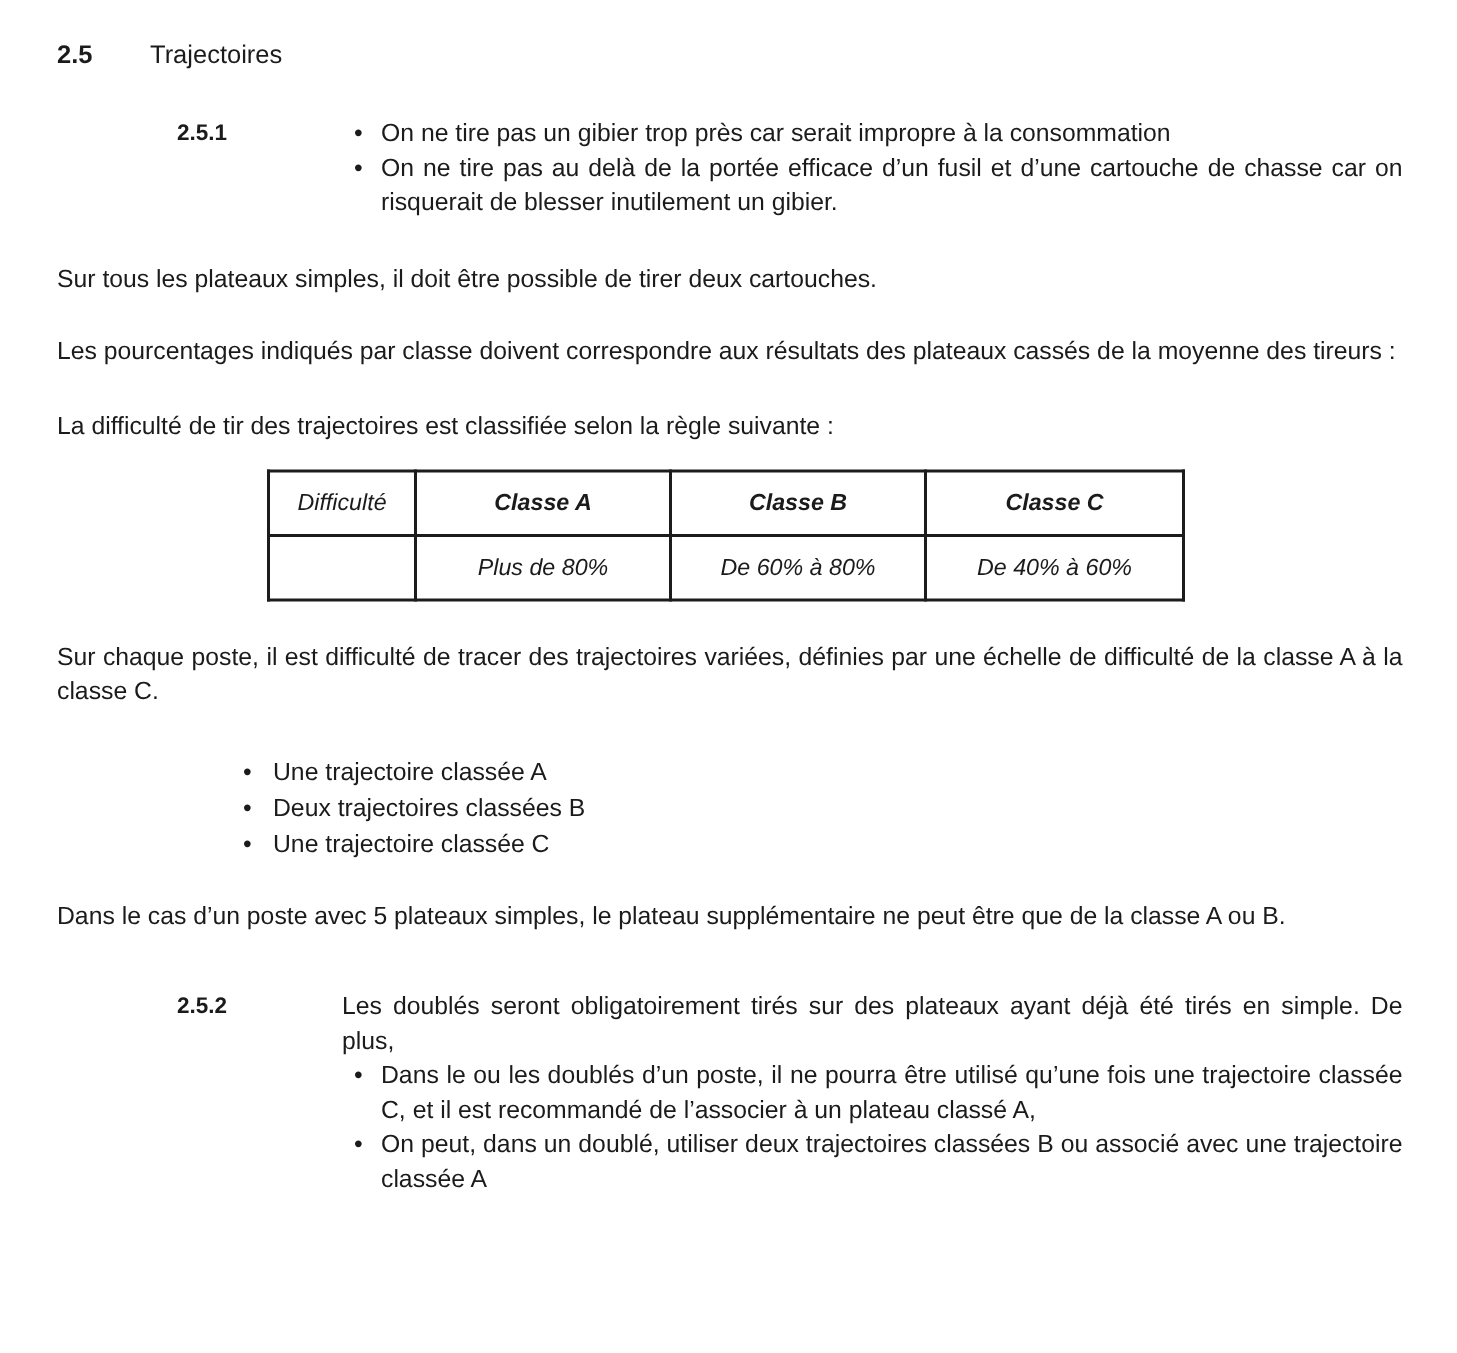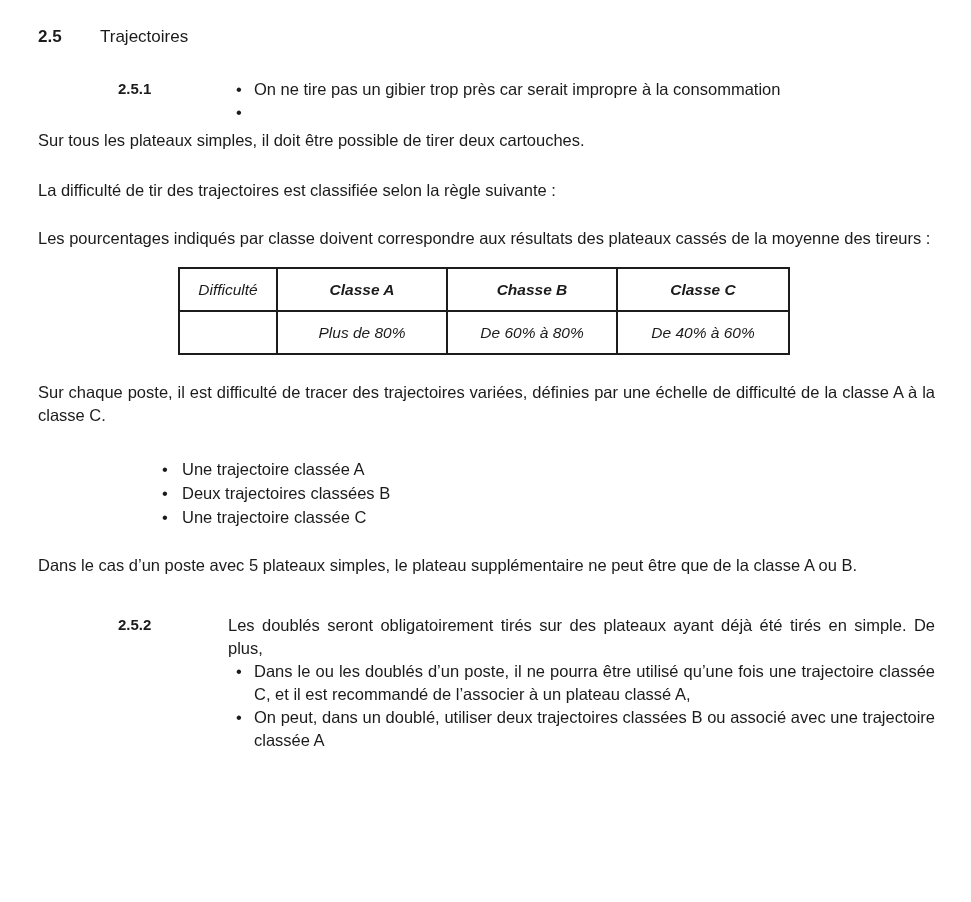--- a/index.html
+++ b/index.html
@@ -80,35 +80,36 @@
     <span class="c-ind"></span>
     <span class="c-num">2.5.1</span>
     <div class="c-body">
       <ul class="cl-list">
         <li>
           <span class="dot">•</span>
           <span>On ne tire pas un gibier trop près car serait impropre à la consommation</span>
         </li>
         <li>
           <span class="dot">•</span>
+          <span>On ne tire pas au delà de la portée efficace d’un fusil et d’une cartouche de chasse car on risquerait de blesser inutilement un gibier.</span>
         </li>
       </ul>
     </div>
   </div>
 
   <div class="para nj mt1">Sur tous les plateaux simples, il doit être possible de tirer deux cartouches.</div>
+  <div class="para mt3">Les pourcentages indiqués par classe doivent correspondre aux résultats des plateaux cassés de la moyenne des tireurs :</div>
   <div class="para nj mt2">La difficulté de tir des trajectoires est classifiée selon la règle suivante :</div>
-  <div class="para mt3">Les pourcentages indiqués par classe doivent correspondre aux résultats des plateaux cassés de la moyenne des tireurs :</div>
 
   <table class="diff">
     <tbody>
         <tr>
       <th class="c0">Difficulté</th>
       <th class="c1 cls">Classe A</th>
-      <th class="c2 cls">Chasse B</th>
+      <th class="c2 cls">Classe B</th>
       <th class="c3 cls">Classe C</th>
     </tr>
     <tr>
       <td class="c0"></td>
       <td class="c1">Plus de 80%</td>
       <td class="c2">De 60% à 80%</td>
       <td class="c3">De 40% à 60%</td>
     </tr>
   </tbody>
     </table>

